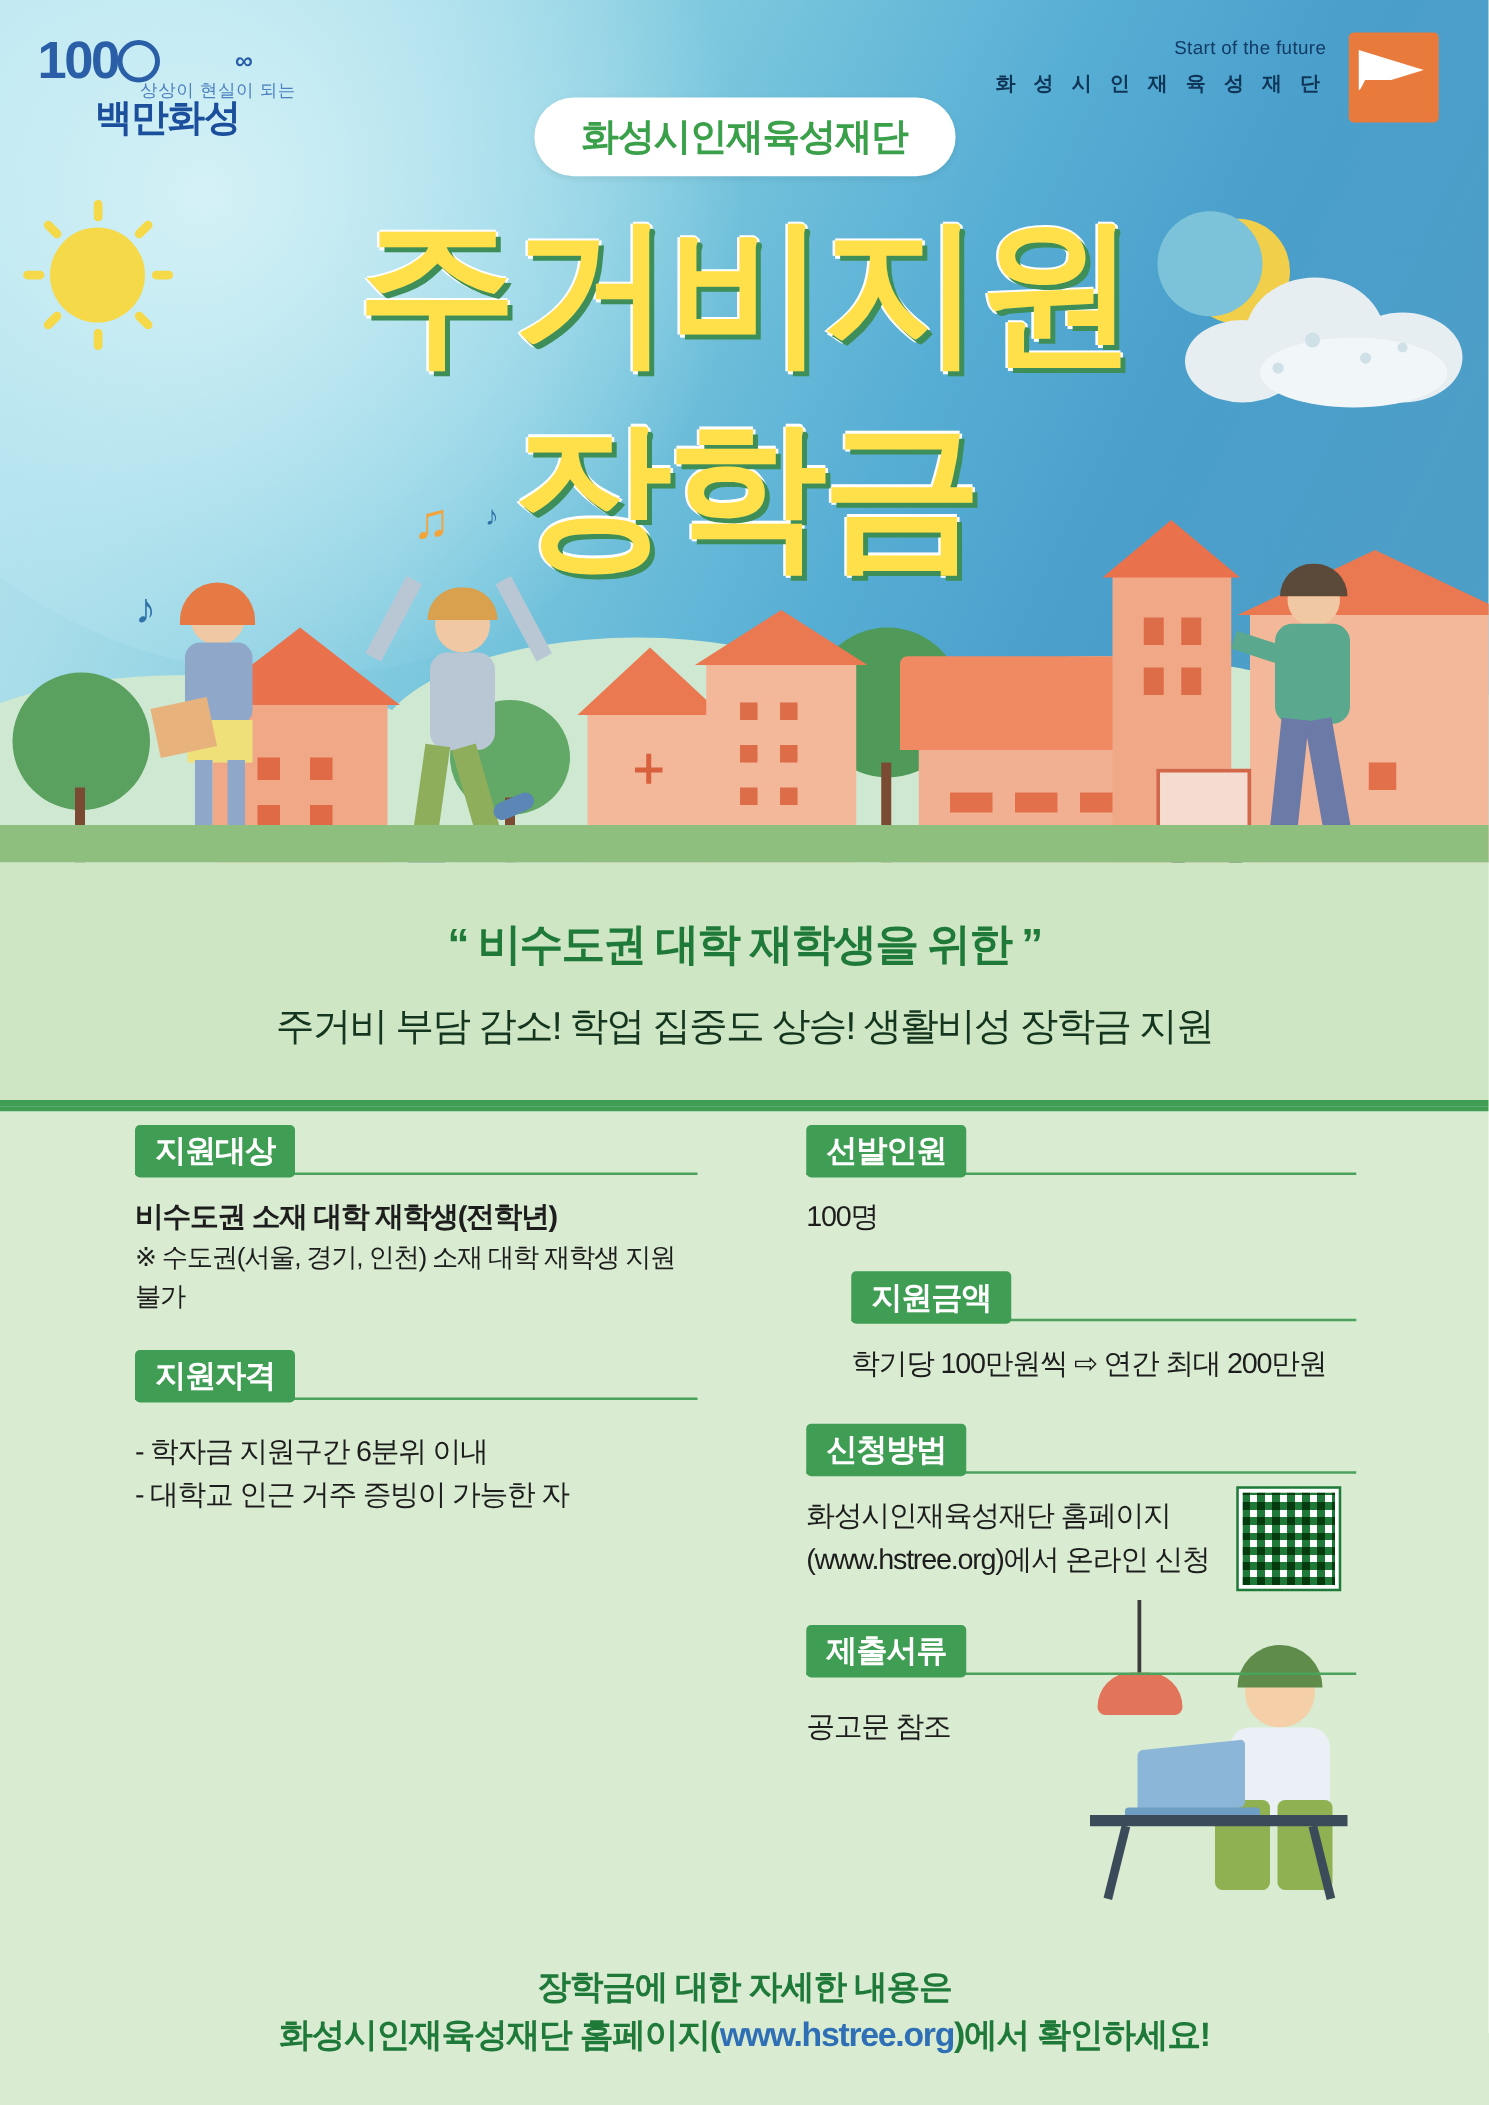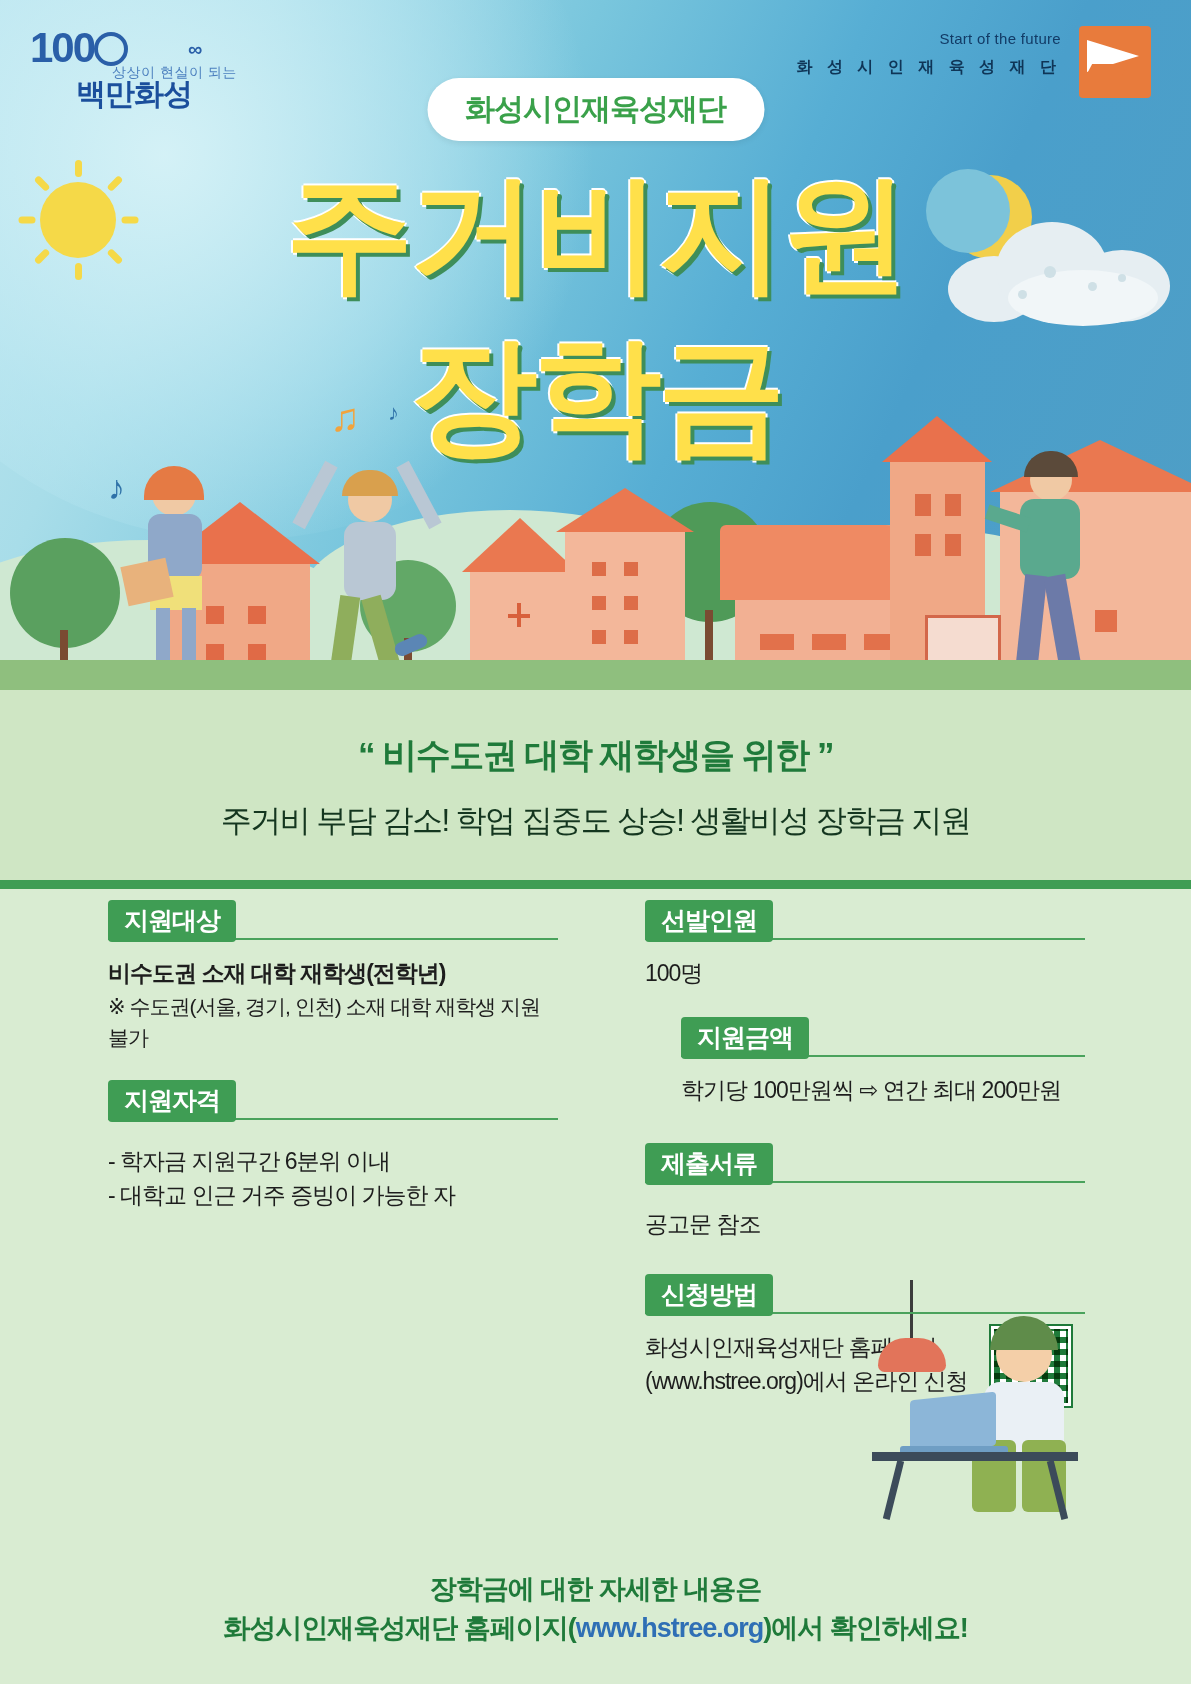--- a/index.html
+++ b/index.html
@@ -585,40 +585,40 @@
       <div class="sec" style="margin-top:26px;margin-left:36px;">
         <div class="sec-head">
           <div class="sec-rule"></div>
           <span class="sec-tag">지원금액</span>
         </div>
         <div class="sec-body">
           <div>학기당 100만원씩 ⇨ 연간 최대 200만원</div>
         </div>
       </div>
 
+      <div class="sec" style="margin-top:32px;">
+        <div class="sec-head">
+          <div class="sec-rule"></div>
+          <span class="sec-tag">신청방법</span>
+        </div>
+        <div class="sec-body">
+          <div>화성시인재육성재단 홈페이지</div>
+          <div>(www.hstree.org)에서 온라인 신청</div>
+        </div>
+        <div class="qr"></div>
+      </div>
+
       <div class="sec" style="margin-top:36px;">
         <div class="sec-head">
           <div class="sec-rule"></div>
           <span class="sec-tag">제출서류</span>
         </div>
         <div class="sec-body" style="padding-top:22px;">
           <div>공고문  참조</div>
         </div>
-      </div>
-
-      <div class="sec" style="margin-top:32px;">
-        <div class="sec-head">
-          <div class="sec-rule"></div>
-          <span class="sec-tag">신청방법</span>
-        </div>
-        <div class="sec-body">
-          <div>화성시인재육성재단 홈페이지</div>
-          <div>(www.hstree.org)에서 온라인 신청</div>
-        </div>
-        <div class="qr"></div>
       </div>
 
     </div>
 
     <div class="desk-ill">
 
       <div style="position:absolute;left:34px;top:-10px;width:3px;height:60px;background:#3c3c3c;"></div>
       <div style="position:absolute;left:2px;top:48px;width:68px;height:34px;background:#e2745a;border-radius:34px 34px 8px 8px;"></div>
 
       <div style="position:absolute;left:120px;top:36px;width:56px;height:56px;border-radius:50%;background:#f4cfa8;"></div>

